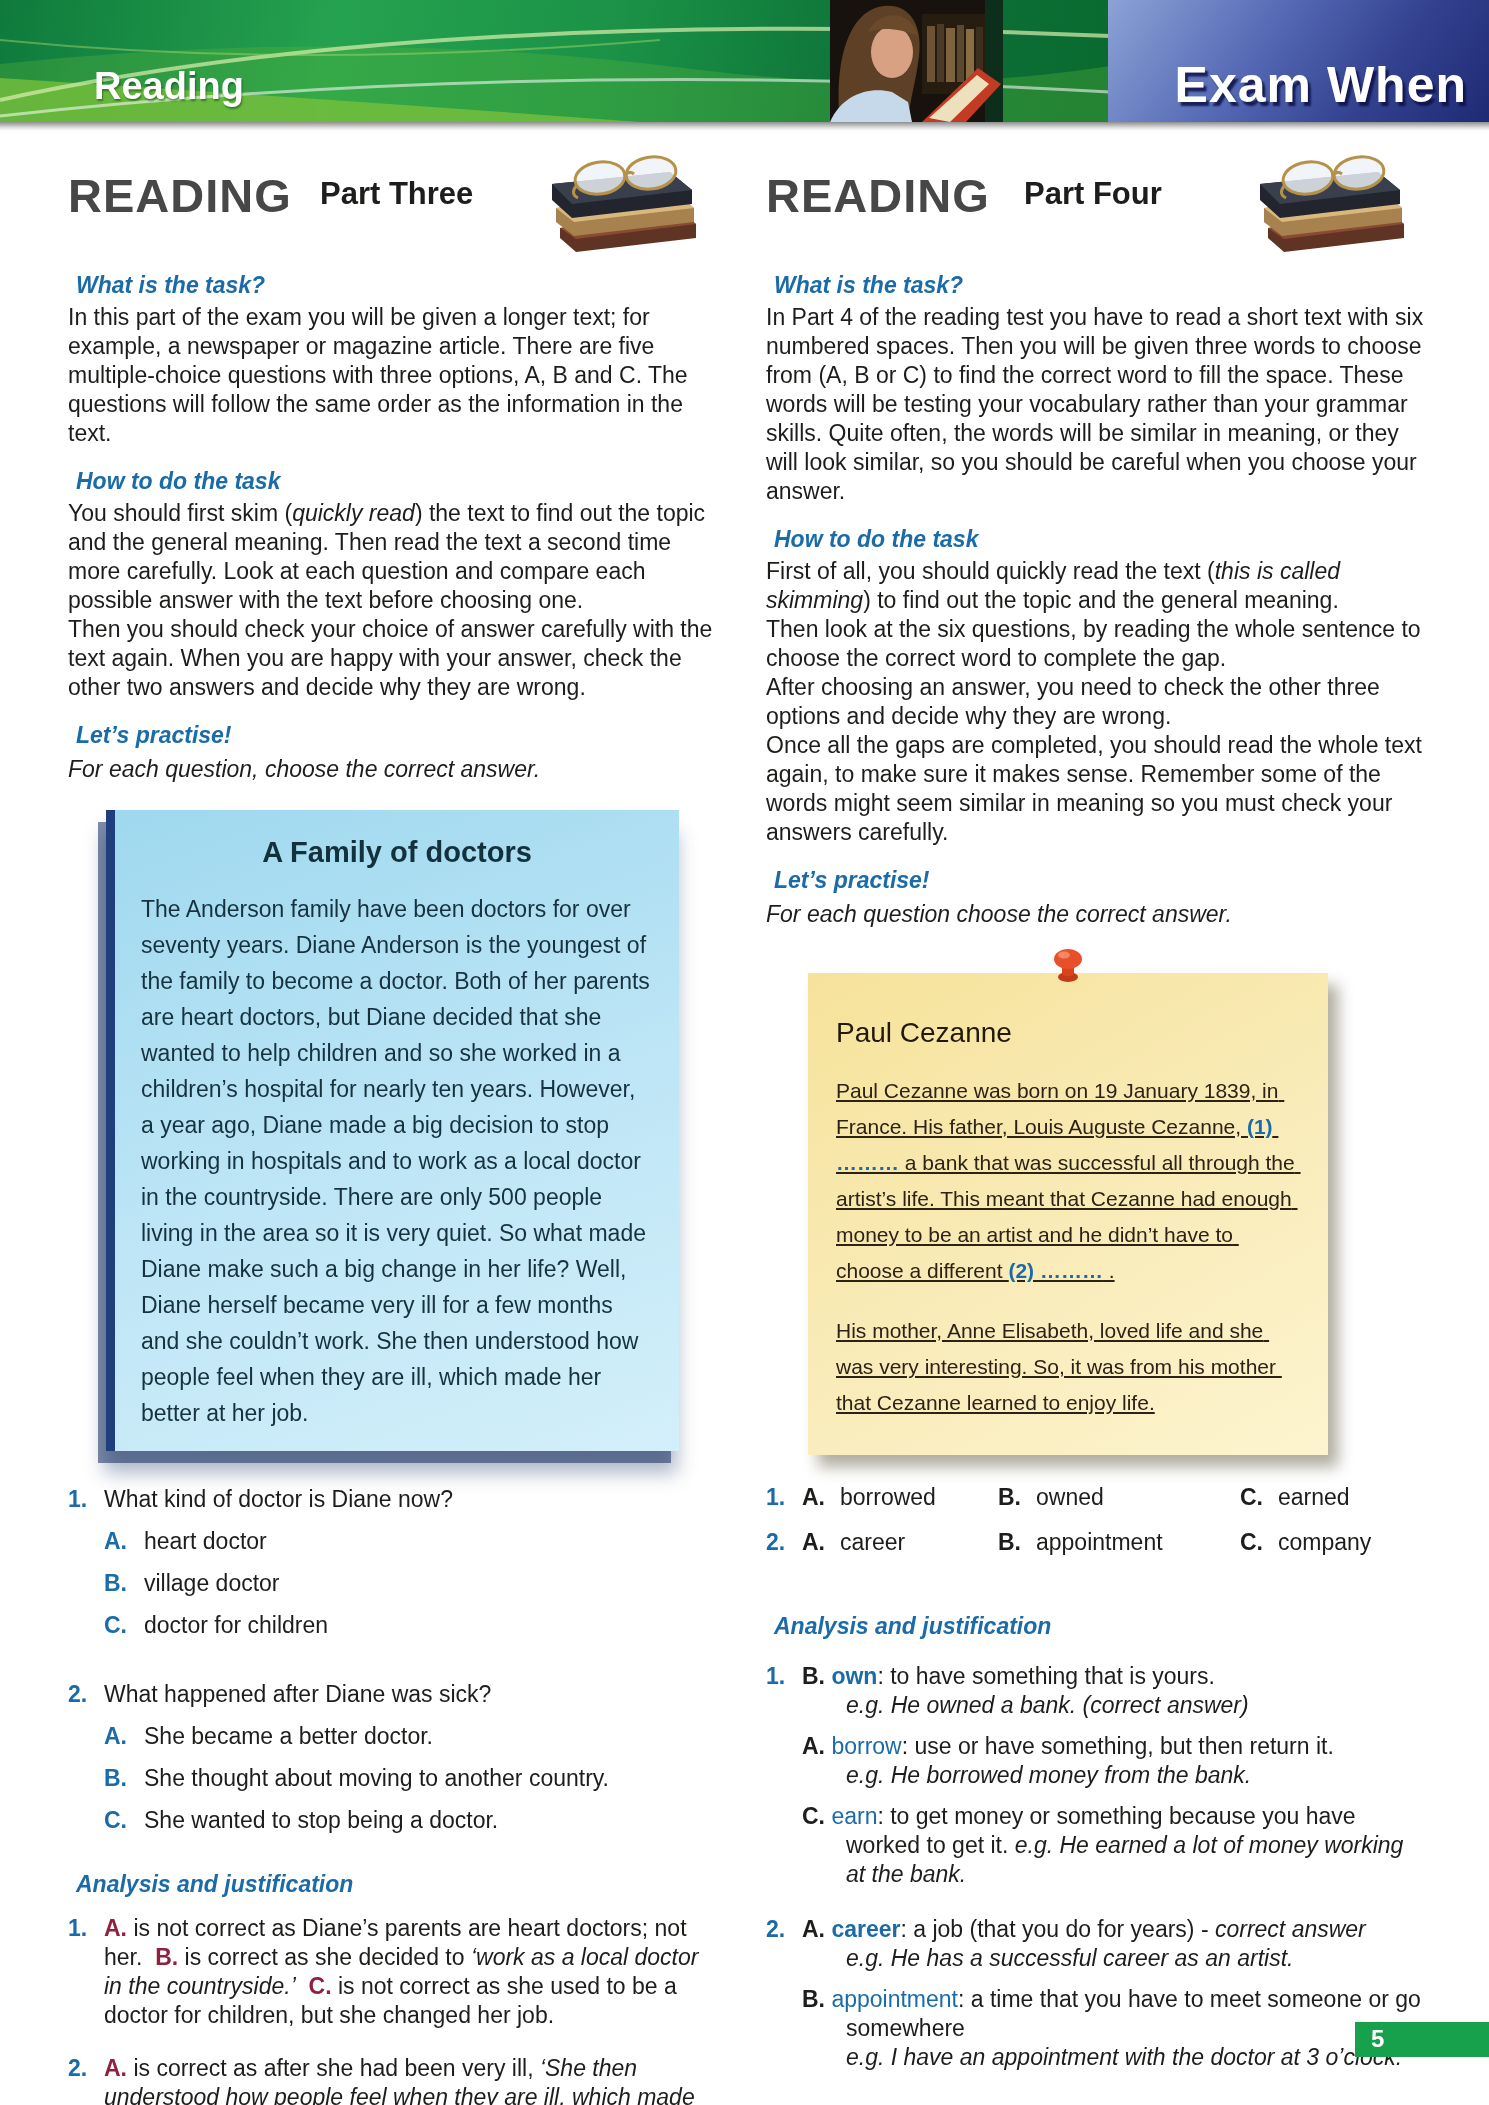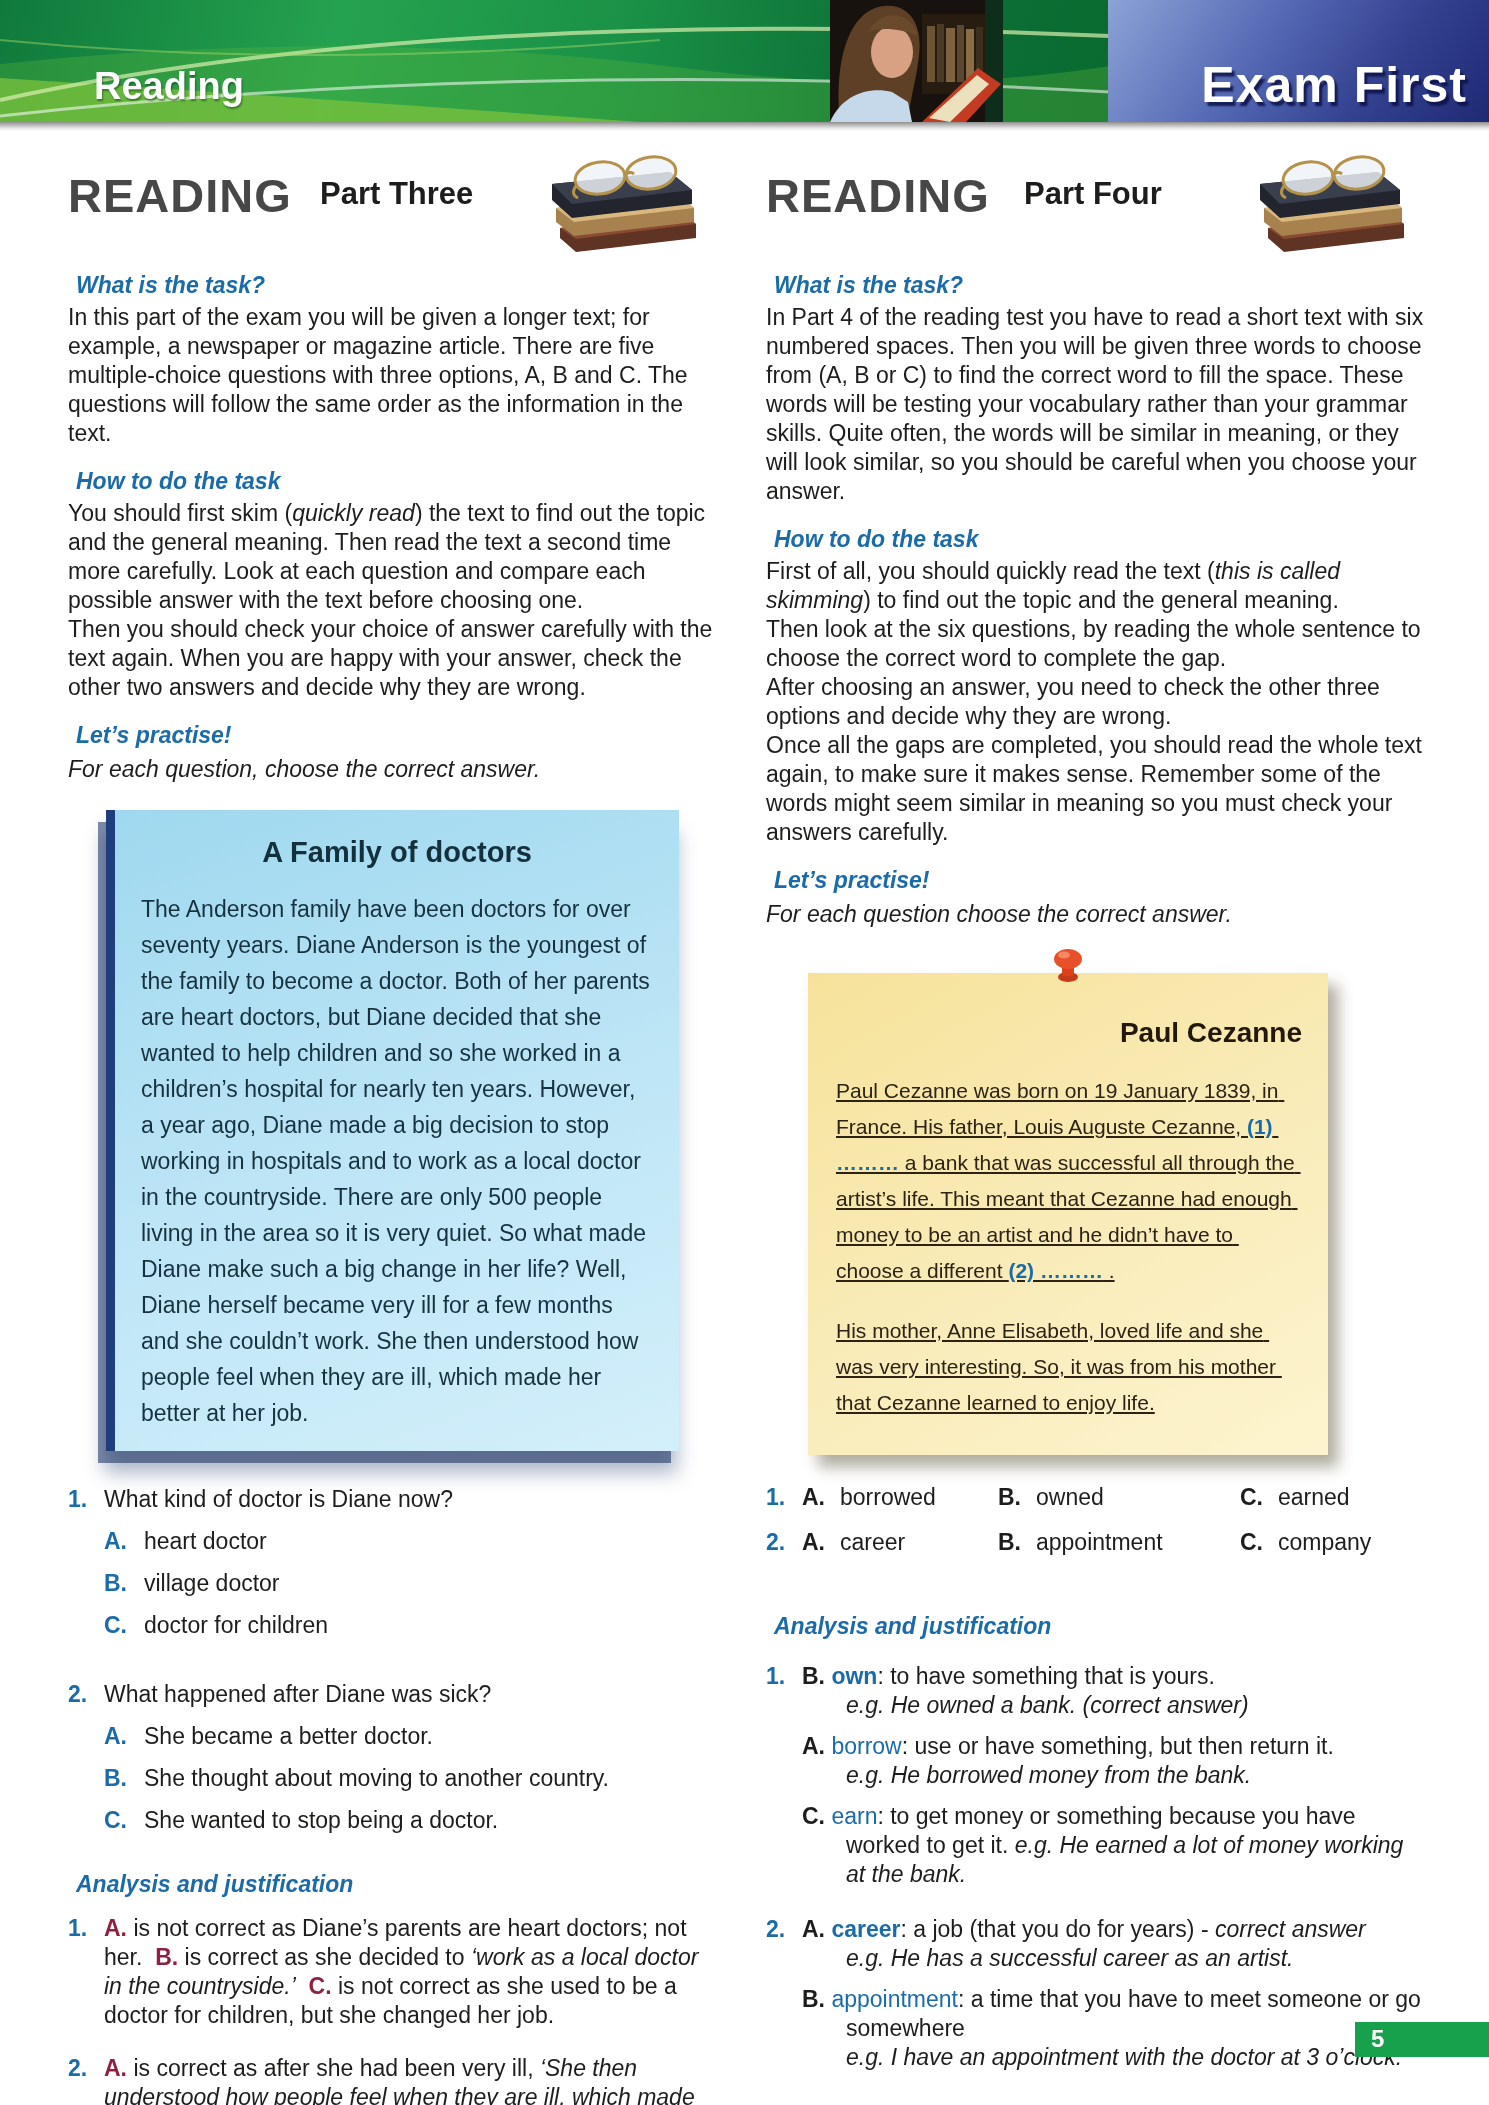--- a/index.html
+++ b/index.html
@@ -47,21 +47,21 @@
      background:linear-gradient(160deg,#9fd8ef 0%,#bfe6f6 55%,#d3effa 100%);
      border-left:9px solid #1e3f7c;
      box-shadow:-8px 12px 0 rgba(21,45,96,.55), -2px 22px 18px rgba(21,45,96,.35);}
   .card-blue .ct{font-size:29px;font-weight:700;text-align:center;color:#13313d;margin-bottom:22px;}
   .card-blue .cb{font-size:23px;line-height:36px;color:#16323f;}
 
   
   .card-yellow{position:relative;margin:44px 0 0 42px;width:466px;padding:44px 26px 34px 28px;
      background:linear-gradient(150deg,#f6e29a 0%,#f9ecba 55%,#fdf4cf 100%);
      box-shadow:10px 12px 14px rgba(60,50,20,.4);}
-  .card-yellow .ct{font-size:28px;font-weight:700;text-align:right;color:#22180c;margin-bottom:24px;}
+  .card-yellow .ct{font-size:28px;font-weight:400;text-align:left;color:#22180c;margin-bottom:24px;}
   .card-yellow .cp{font-size:21px;line-height:36px;color:#2c2215;margin-top:24px;white-space:pre-wrap;text-decoration:underline;}
   .card-yellow .cp:first-of-type{margin-top:0;}
   .pushpin{position:absolute;left:50%;top:-26px;margin-left:-20px;width:40px;height:52px;}
 
   
   .qblock{margin-top:34px;}
   .q{display:flex;font-size:23px;line-height:29px;margin-top:30px;}
   .q:first-child{margin-top:0;}
   .q .num{color:#1a6ba8;font-weight:700;width:36px;flex:none;}
   .opt{display:flex;font-size:23px;line-height:29px;margin:13px 0 0 36px;}
@@ -117,21 +117,21 @@
       <rect x="155" y="0" width="18" height="122" fill="#0e2e1c"></rect>
       <path d="M10 122 C4 62 18 10 54 6 C80 3 93 26 89 56 C86 82 80 98 78 122 Z" fill="#5d4026"></path>
       <ellipse cx="62" cy="52" rx="21" ry="26" fill="#d8a184"></ellipse>
       <path d="M38 32 C50 8 82 10 88 36 C70 28 50 27 38 32 Z" fill="#6b4a2c"></path>
       <path d="M0 122 C12 94 40 86 62 92 L78 102 82 122 Z" fill="#c6d9ea"></path>
       <polygon points="92,122 148,68 171,84 136,122" fill="#c23b22"></polygon>
       <polygon points="99,118 147,75 159,84 120,122" fill="#ece0bd"></polygon>
     </svg>
 
     <div class="hdr-blue">
-      <div class="hdr-brand">Exam First</div>
+      <div class="hdr-brand">Exam When</div>
     </div>
     <div class="hdr-shadow"></div>
   </div>
 
   <div class="col col-left">
     <div class="title-row">
       <span class="big-title">READING</span>
       <span class="part-label">Part Three</span>
       <svg class="books" viewBox="0 0 172 112">
         <polygon points="30,86 150,70 166,82 166,96 46,110 30,96" fill="#5f3424"></polygon>

